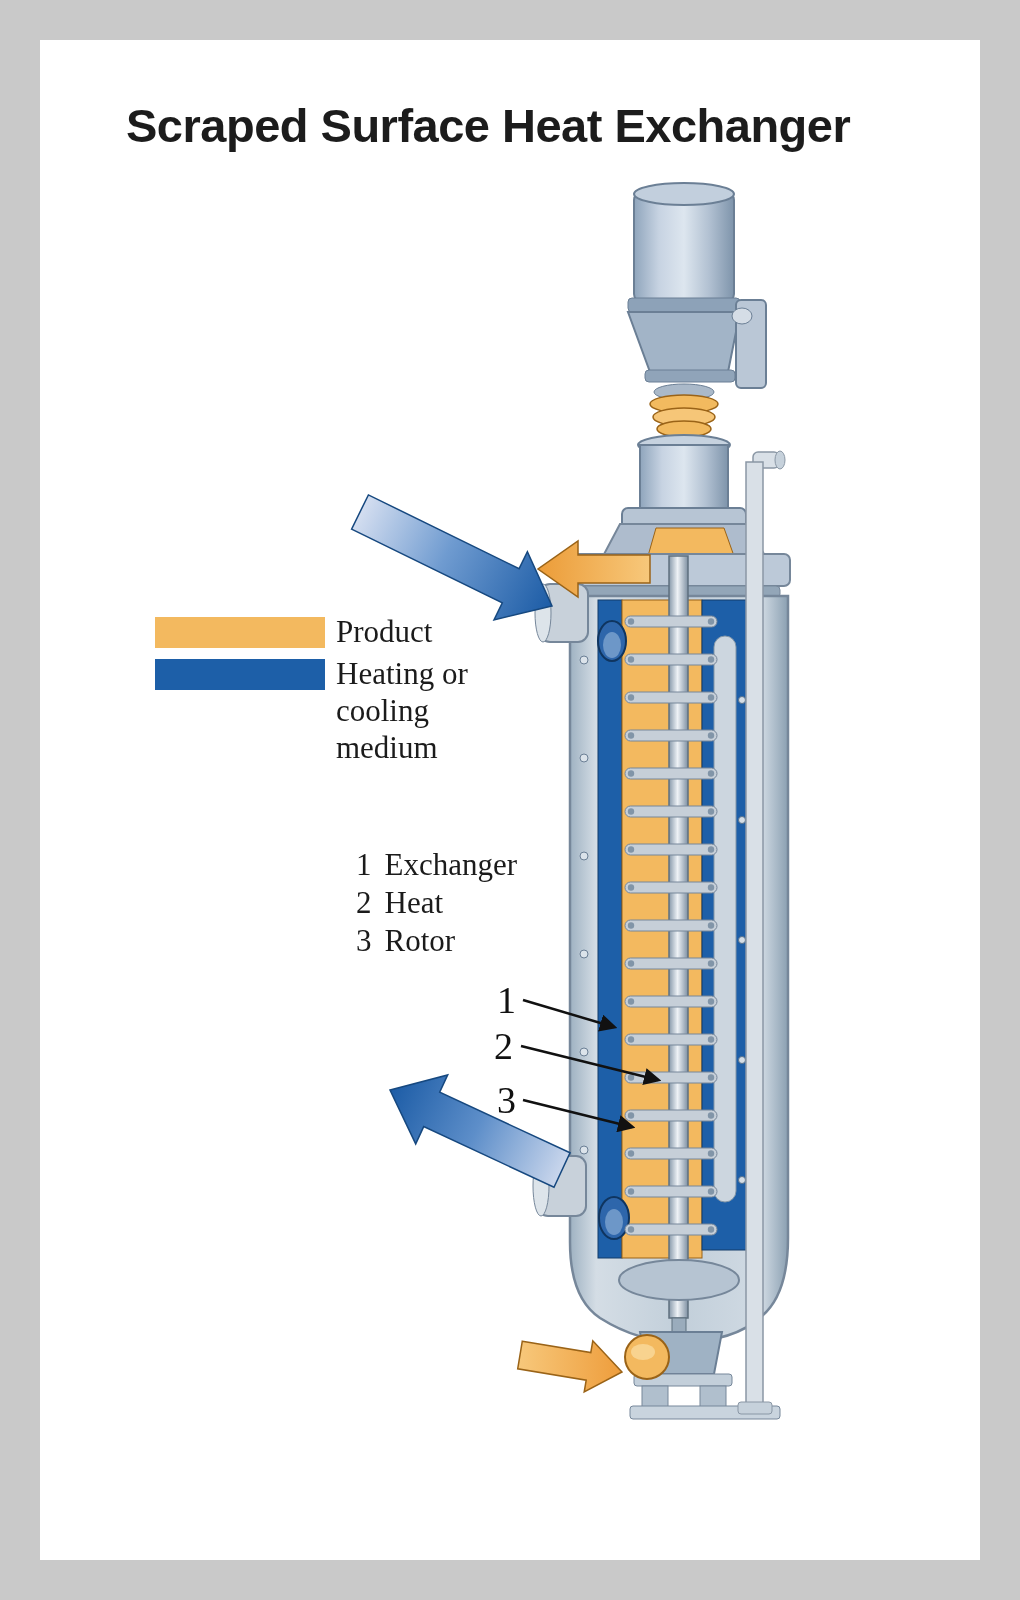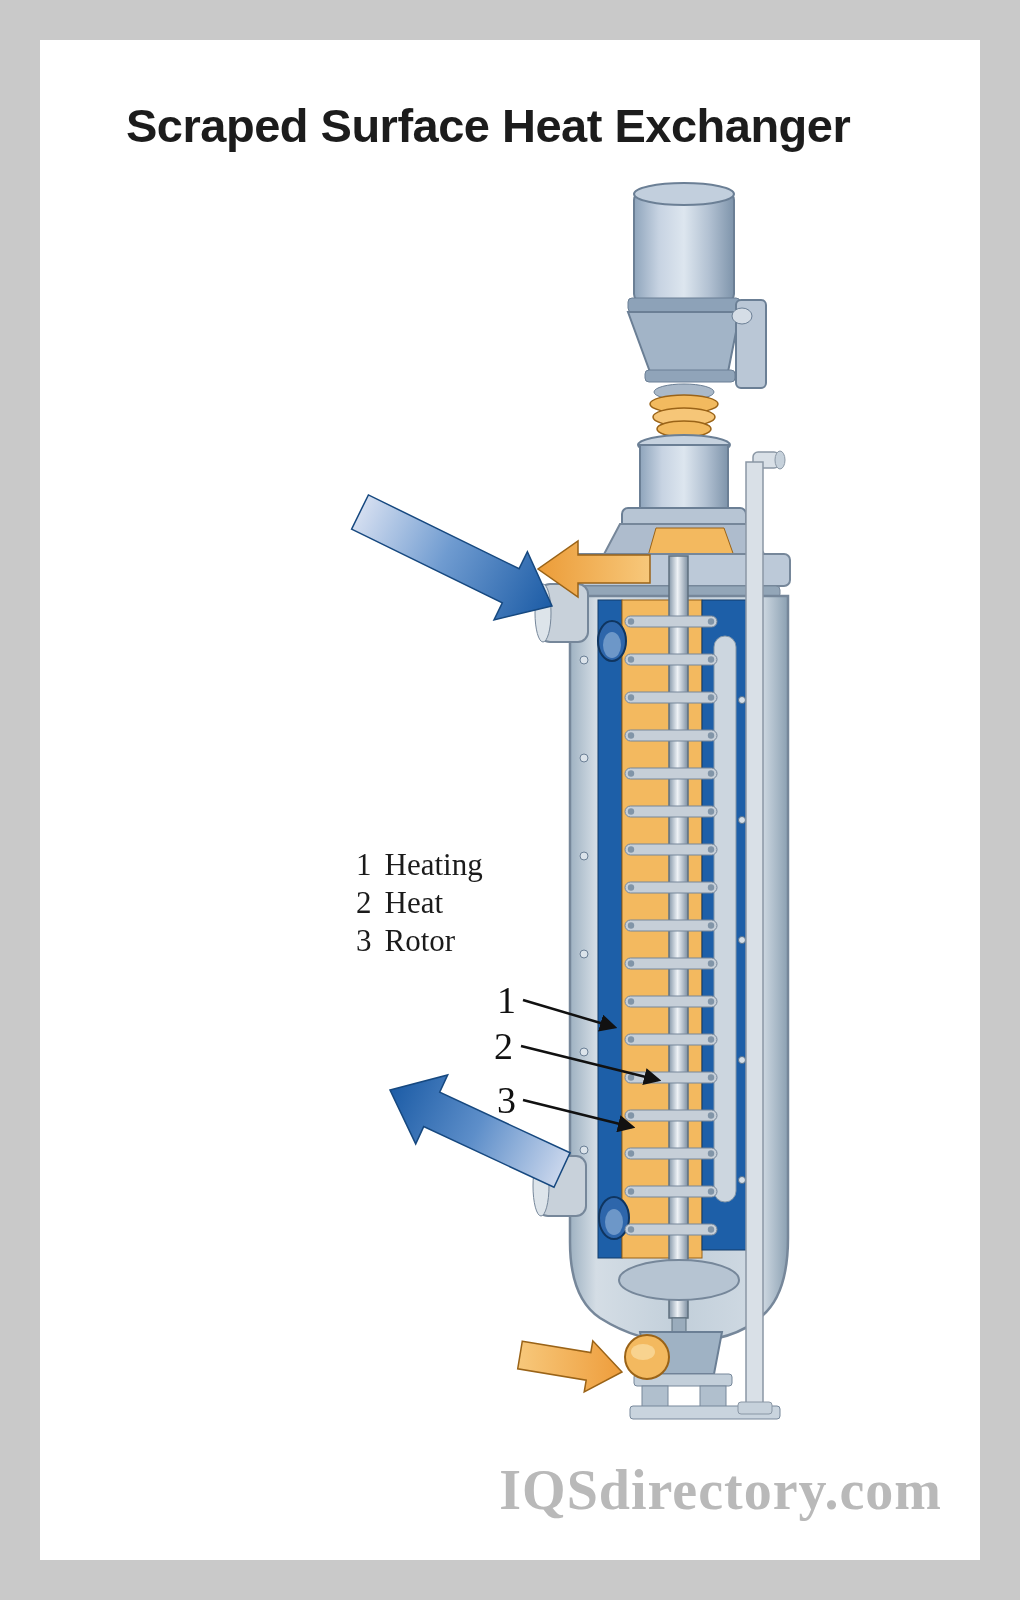--- a/index.html
+++ b/index.html
@@ -198,27 +198,40 @@
       <line x1="523" y1="1000" x2="614" y2="1027" stroke="#111" stroke-width="2.5" marker-end="url(#mArrow)"></line>
       <text x="494" y="1059">2</text>
       <line x1="521" y1="1046" x2="658" y2="1080" stroke="#111" stroke-width="2.5" marker-end="url(#mArrow)"></line>
       <text x="497" y="1113">3</text>
       <line x1="523" y1="1100" x2="632" y2="1127" stroke="#111" stroke-width="2.5" marker-end="url(#mArrow)"></line>
     </g>
   </svg>
 
   <h1 class="title">Scraped Surface Heat Exchanger</h1>
 
+  <div class="legend">
+    <div class="legend-item">
+      <svg class="legend-swatch" width="170" height="31">
+        <rect width="170" height="31" fill="#f3b95f"></rect>
+      </svg>
+      <span class="legend-label">Product</span>
+    </div>
+    <div class="legend-item">
+      <svg class="legend-swatch" width="170" height="31">
+        <rect width="170" height="31" fill="#1d5fa8"></rect>
+      </svg>
+      <span class="legend-label">Heating or cooling medium</span>
+    </div>
+  </div>
 
   <div class="parts-list">
     <div class="parts-row">
-      <span class="parts-number">1</span><span class="parts-name">Heating</span>
+      <span class="parts-number">1</span><span class="parts-name">Exchanger</span>
     </div>
     <div class="parts-row">
       <span class="parts-number">2</span><span class="parts-name">Heat</span>
     </div>
     <div class="parts-row">
       <span class="parts-number">3</span><span class="parts-name">Rotor</span>
     </div>
   </div>
 
-  <div class="watermark">IQSdirectory.com</div>
 </div>
 
 </body></html>

